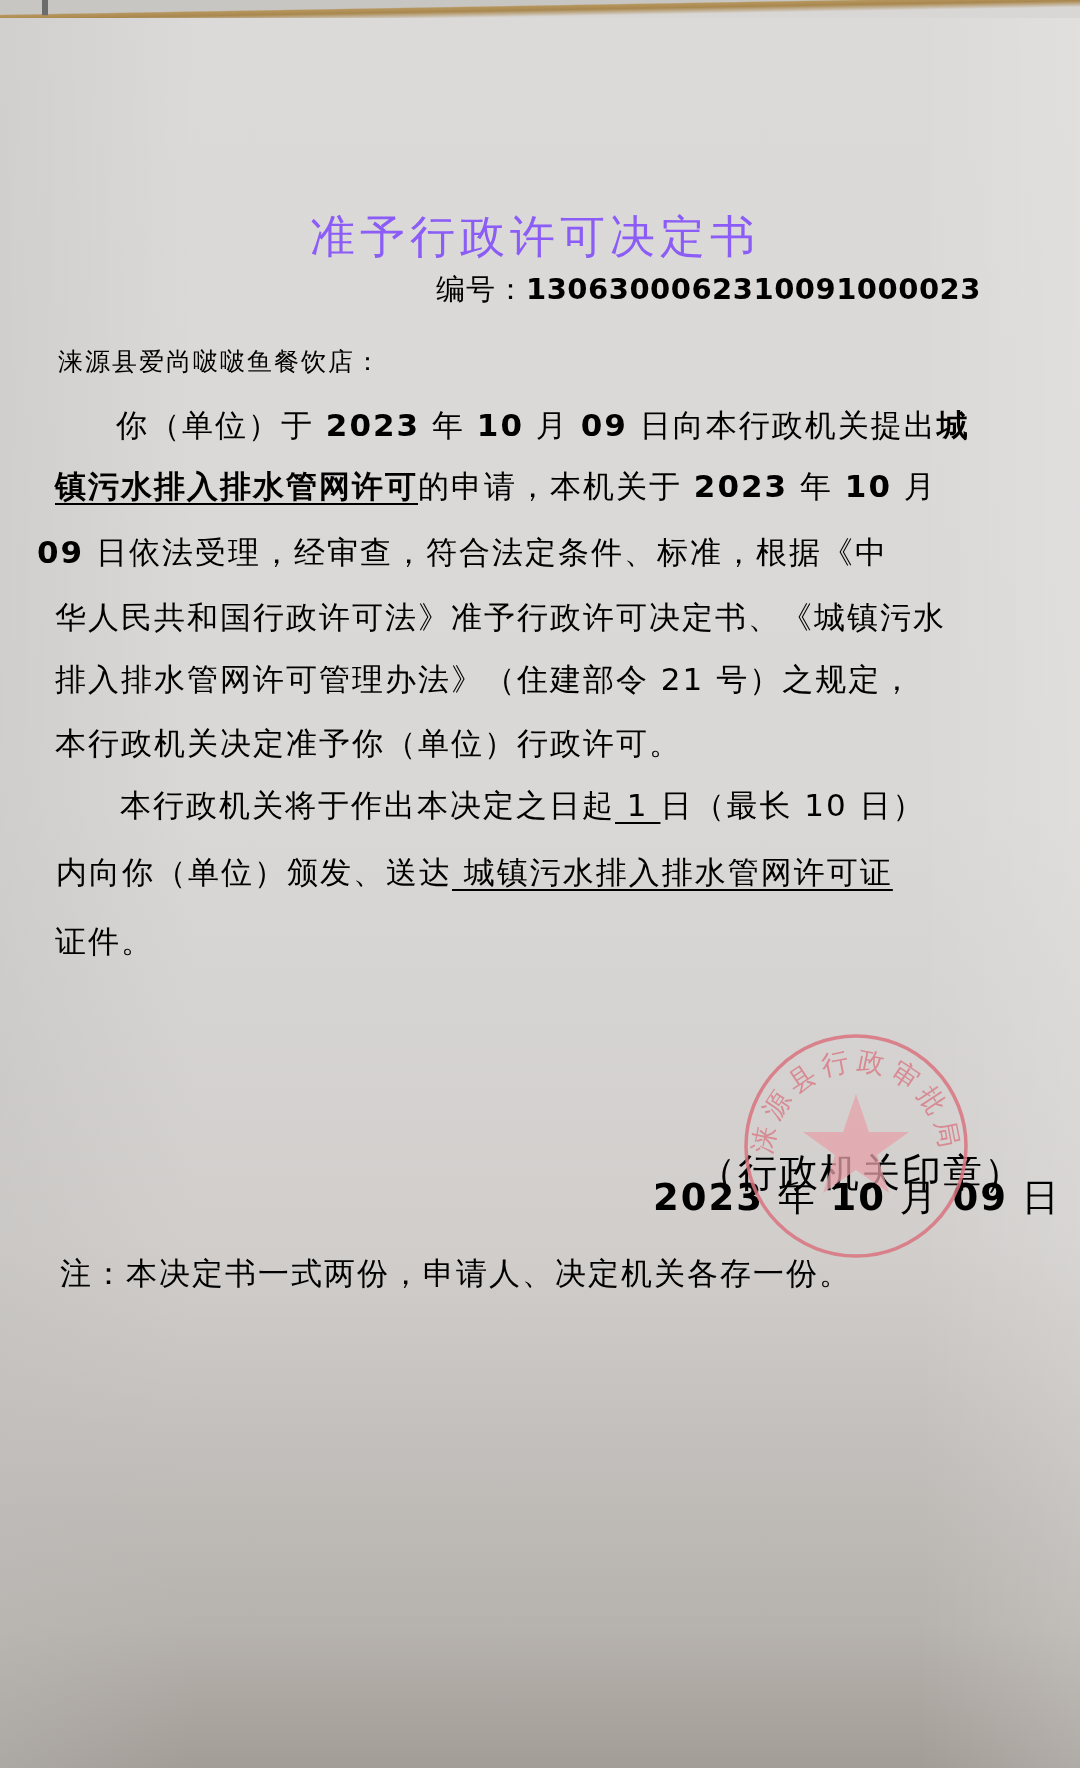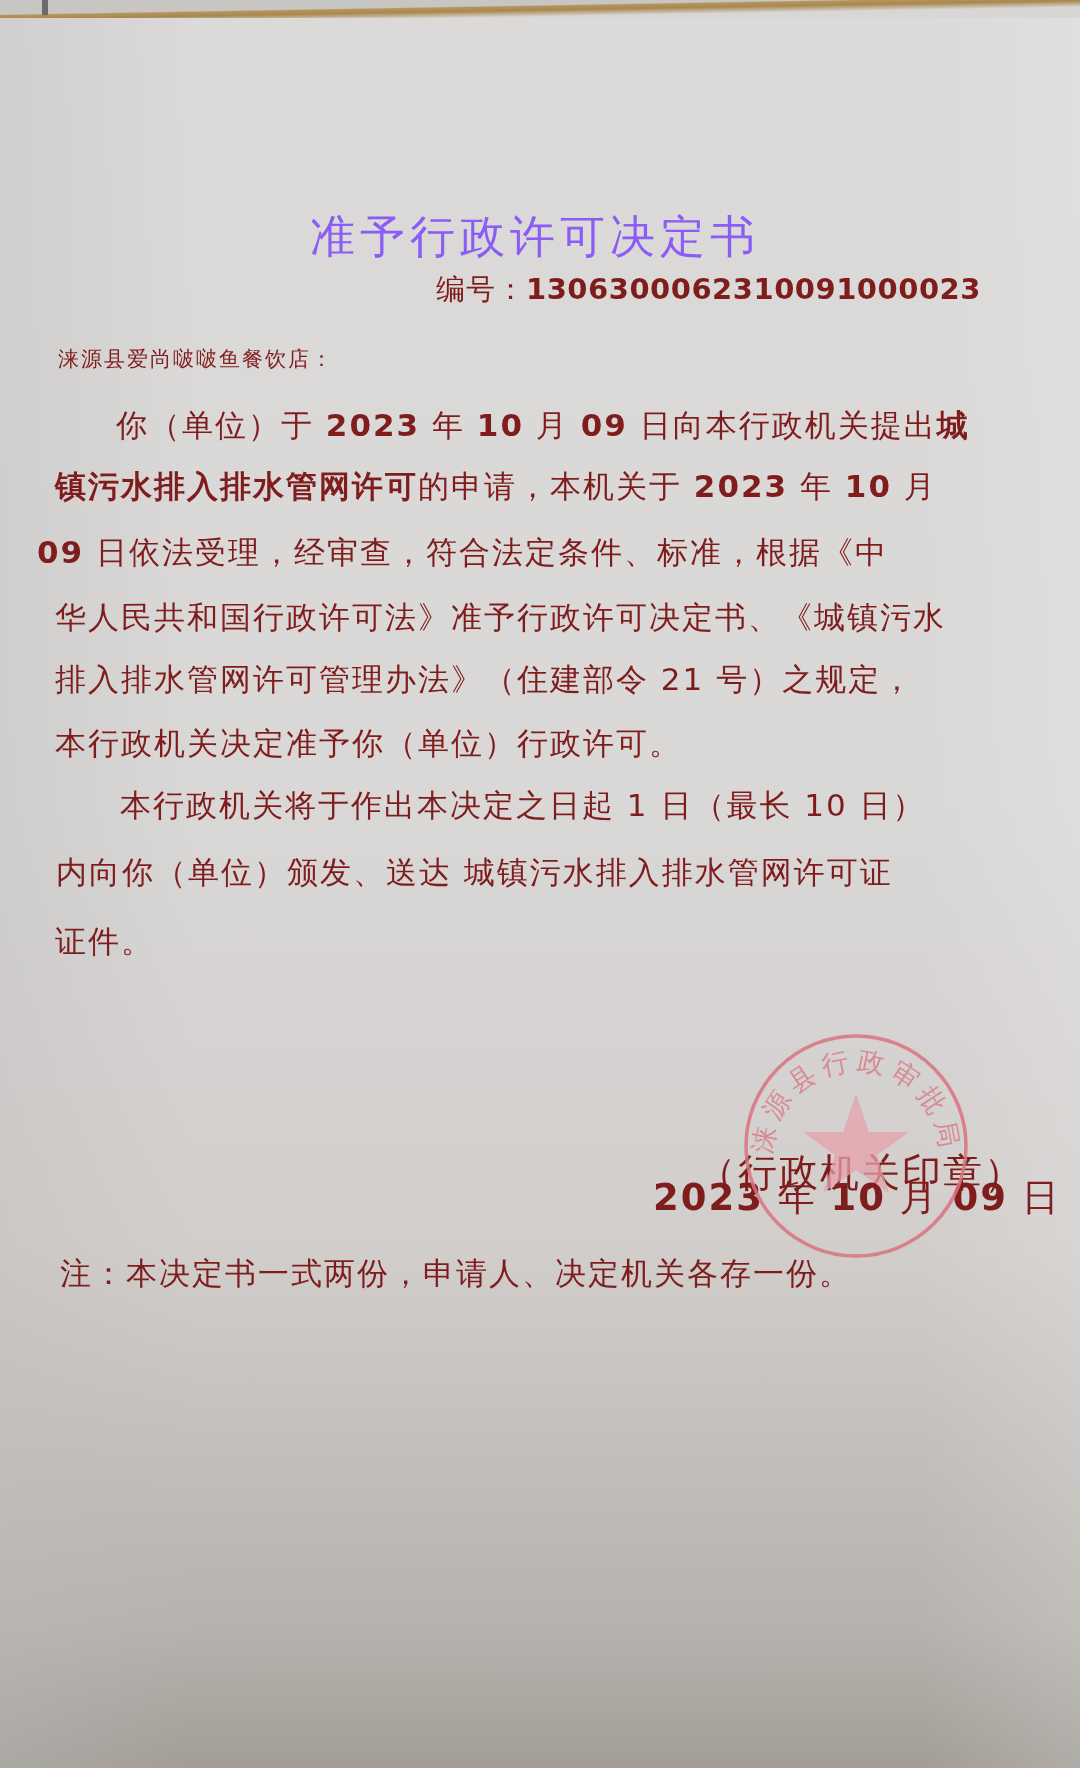--- a/index.html
+++ b/index.html
@@ -41,40 +41,41 @@
       height: 1750px;
       background:
         linear-gradient(90deg, rgba(190,188,186,0.35) 0%, rgba(0,0,0,0) 18%, rgba(0,0,0,0) 85%, rgba(255,255,255,0.15) 100%),
         linear-gradient(180deg, #dcdad9 0%, #dad8d7 45%, #d1cecc 70%, #b6b2ad 92%, #a29d97 100%);
     }
     .line {
       position: absolute;
       white-space: nowrap;
       font-size: 31px;
       letter-spacing: 2px;
-      color: #7f1d1d;
+      color: #000000;
     }
     .title {
       left: 310px;
       top: 207px;
       font-size: 45px;
       letter-spacing: 5px;
       font-family: "DejaVu Serif", "Liberation Serif", serif;
       color: #8b5cf6;
     }
     .docno {
       left: 436px;
       top: 270px;
       font-size: 29px;
       letter-spacing: 1px;
     }
     .docno .num { font-weight: bold; letter-spacing: 0.5px; }
-    .addressee { left: 58px; top: 345px; font-size: 21px; }
+    .addressee { left: 58px; top: 345px; font-size: 25px; }
     .b { font-weight: bold; }
     .u {
+      text-decoration: underline;
       text-decoration-thickness: 2px;
       text-underline-offset: 6px;
     }
     .p1 { left: 116px; top: 405px; }
     .p2 { left: 55px;  top: 466px; }
     .p3 { left: 37px;  top: 532px; }
     .p4 { left: 55px;  top: 597px; }
     .p5 { left: 55px;  top: 659px; }
     .p6 { left: 55px;  top: 723px; }
     .p7 { left: 120px; top: 785px; }

